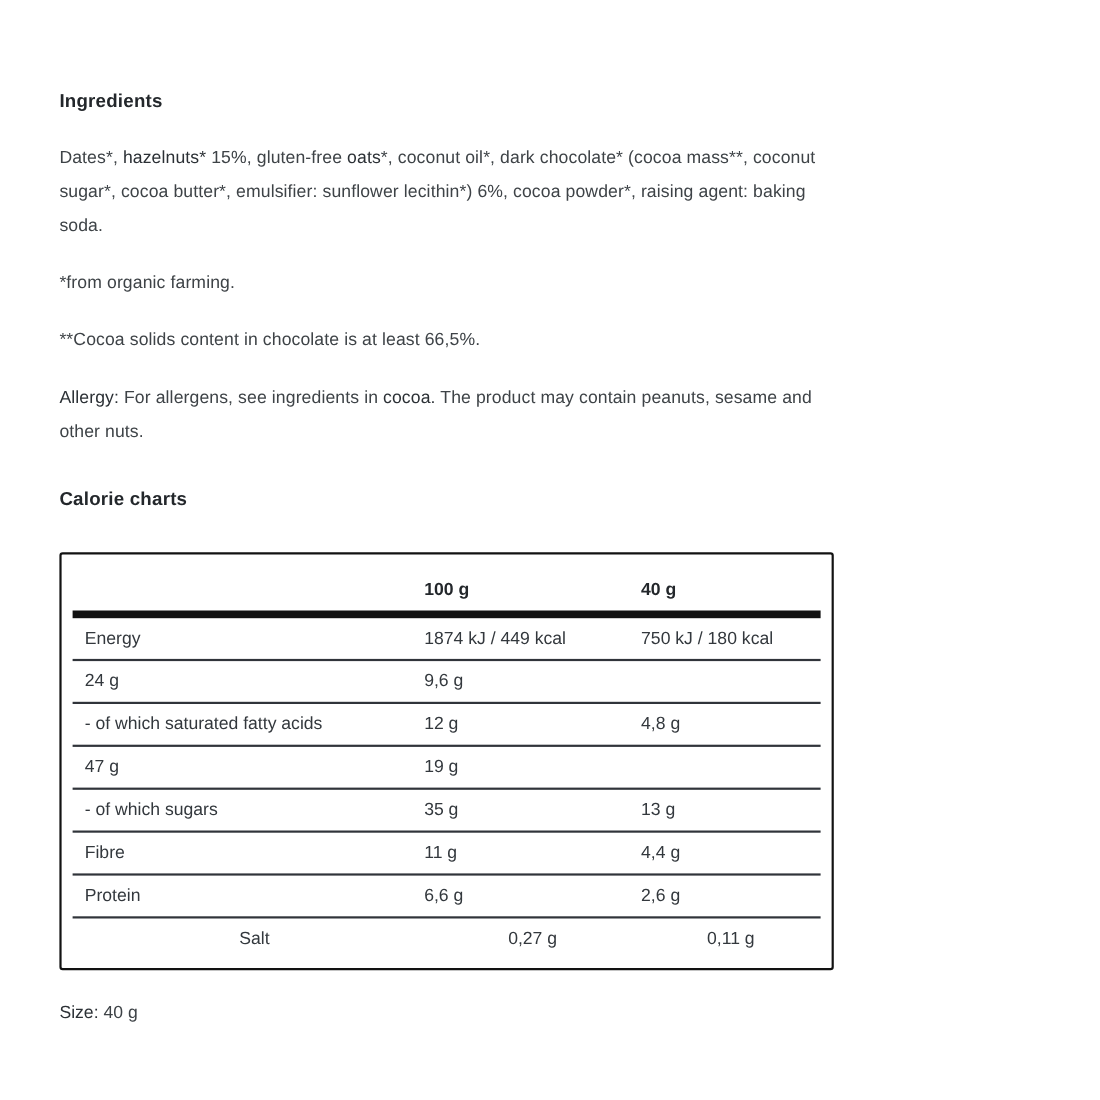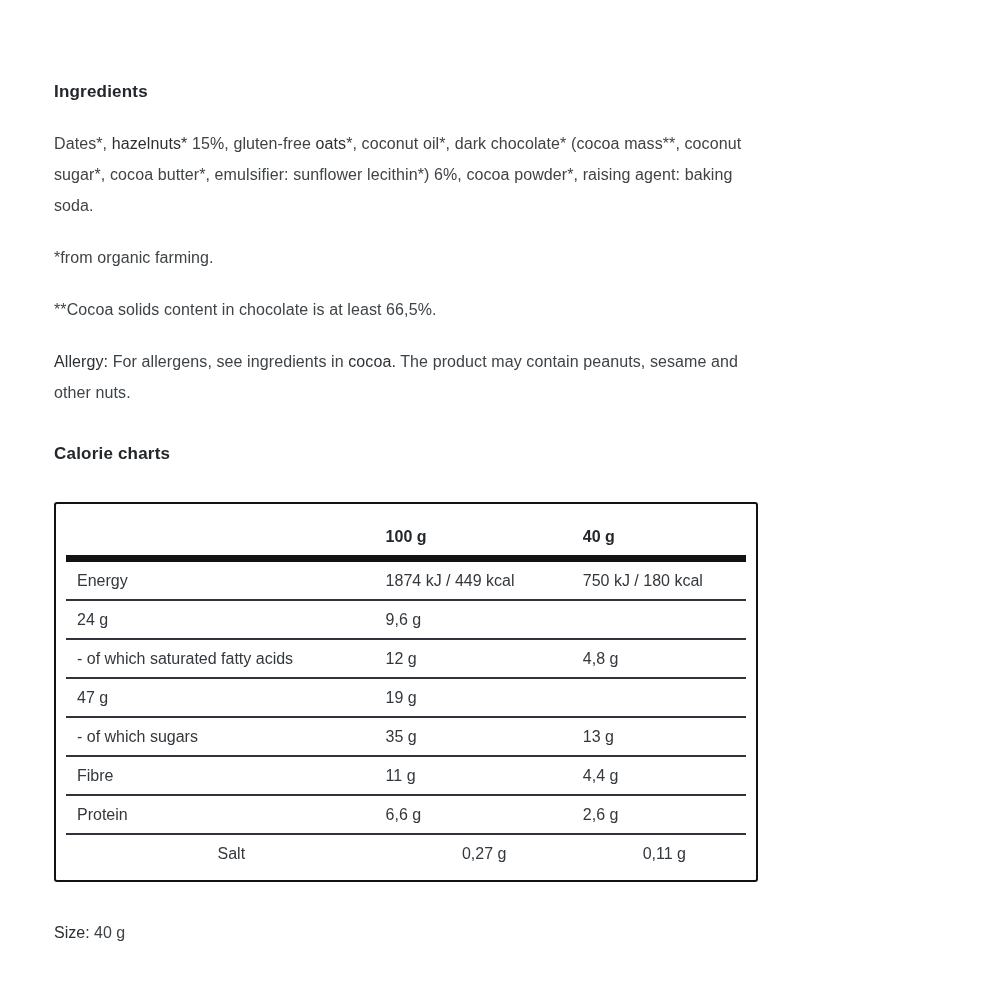--- a/index.html
+++ b/index.html
@@ -60,21 +60,21 @@
     padding: 9px 0;
     border-bottom: 2px solid #30343a;
     font-size: 16px;
     line-height: 19px;
     color: #33383d;
   }
   .nrow:last-child { border-bottom: none; padding-bottom: 17px; text-align: center; }
   .nhead > div:first-child,
   .nrow  > div:first-child { padding-left: 11px; }
   .size-line {
-    margin-top: 40px;
+    margin-top: 28px;
     font-size: 16px;
     line-height: 22px;
     color: #3e4347;
   }
 </style>
 </head>
 <body>
 
 <div class="page">
 

